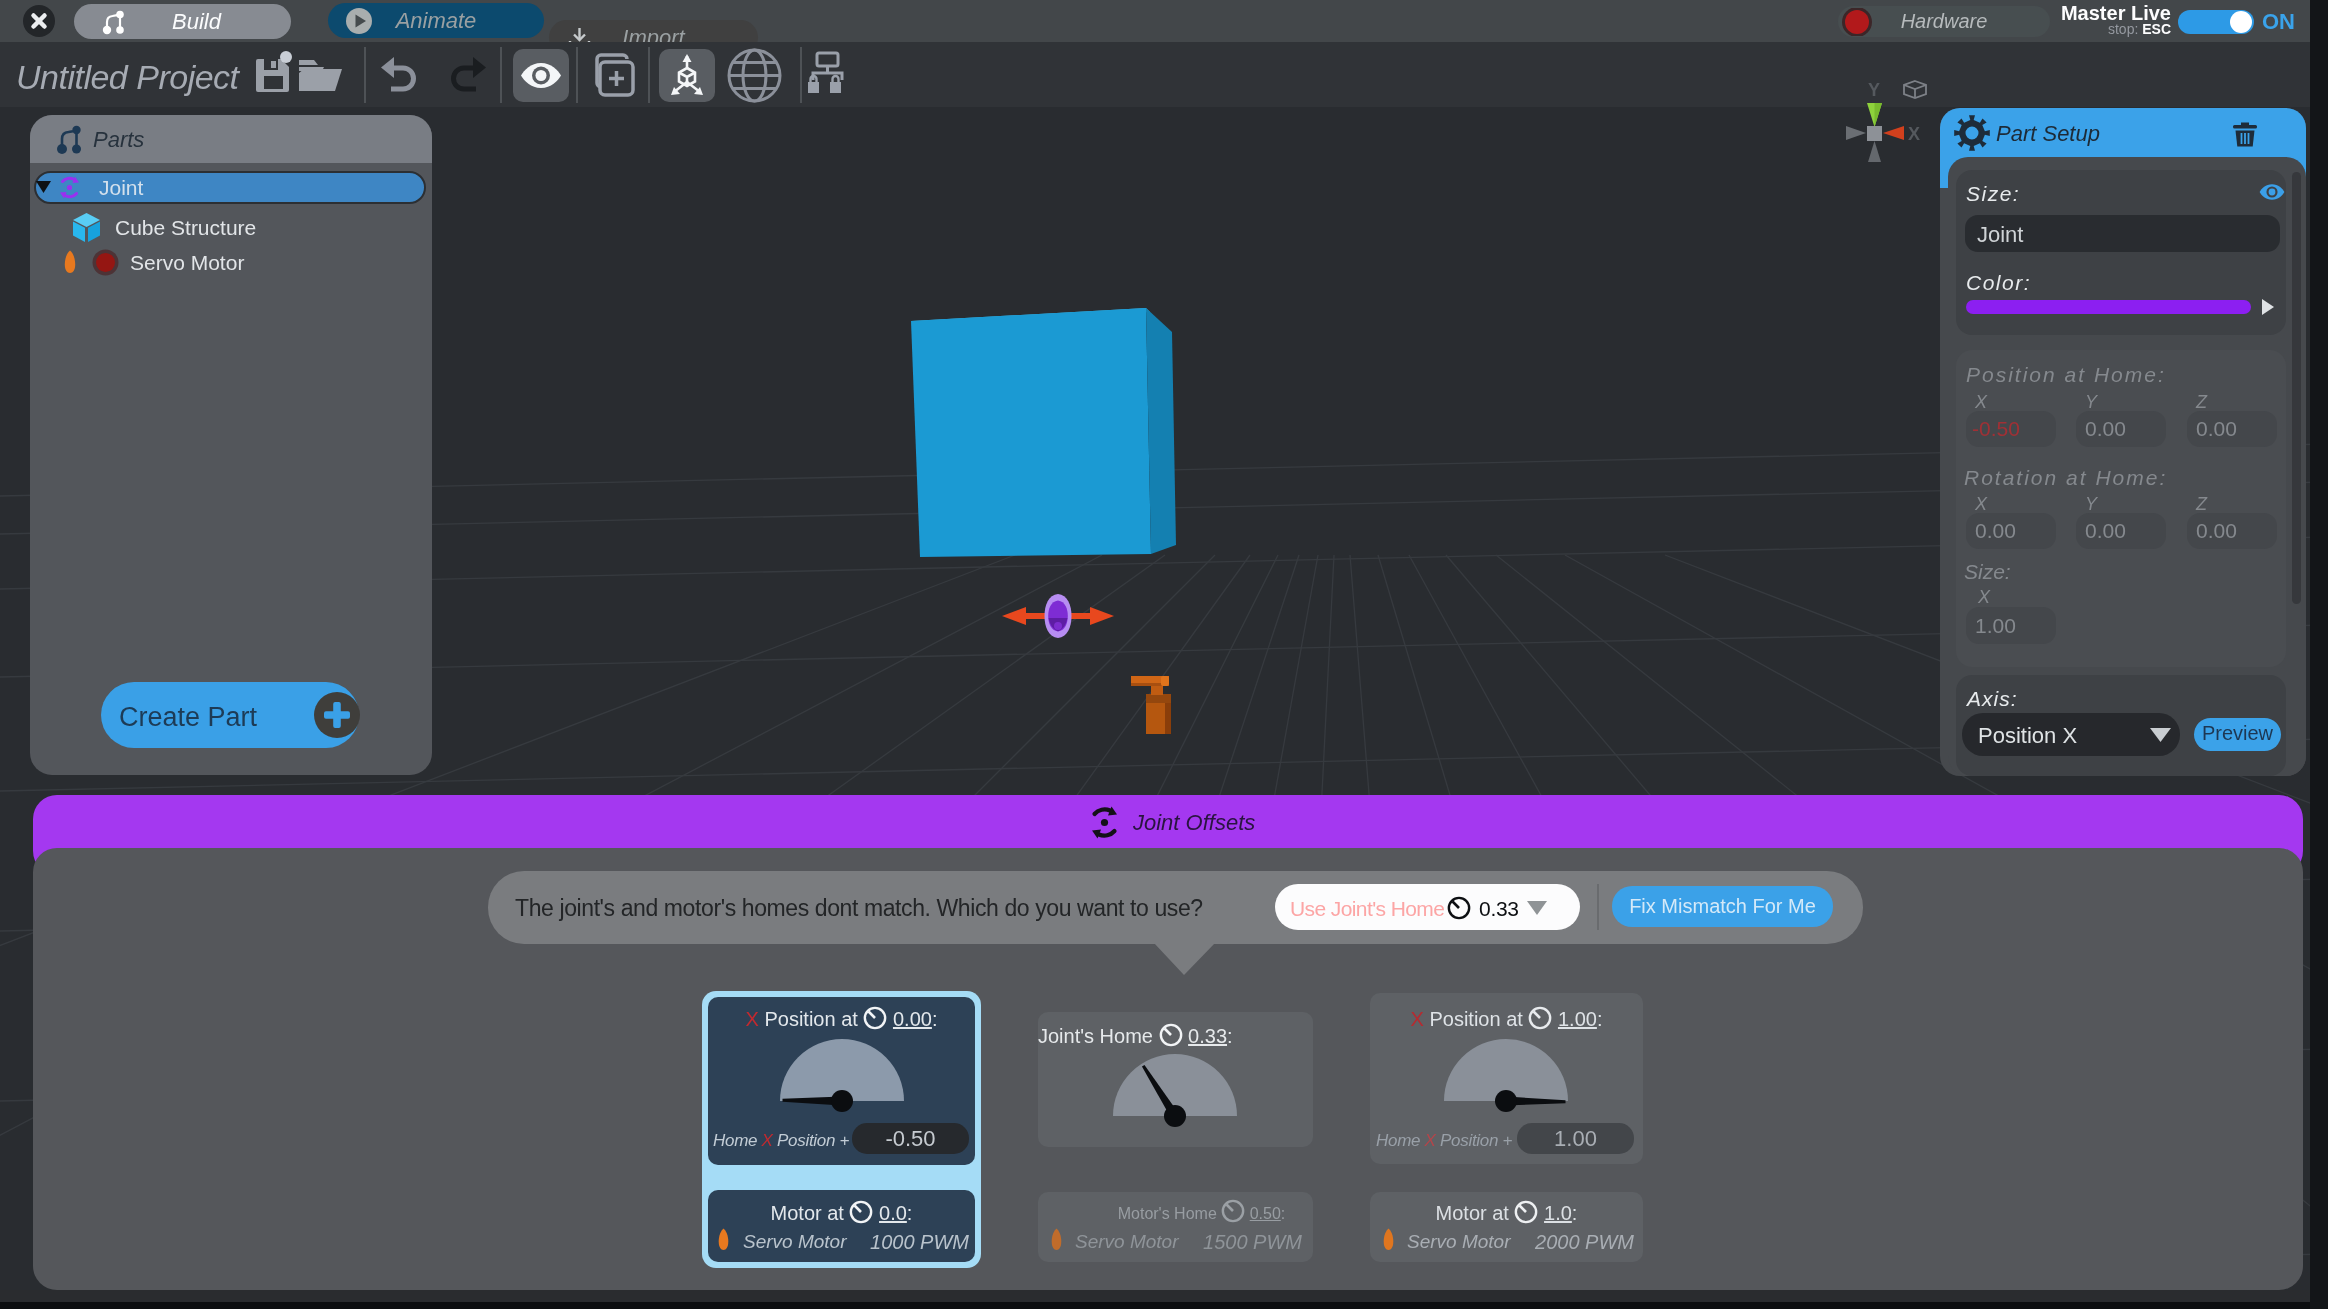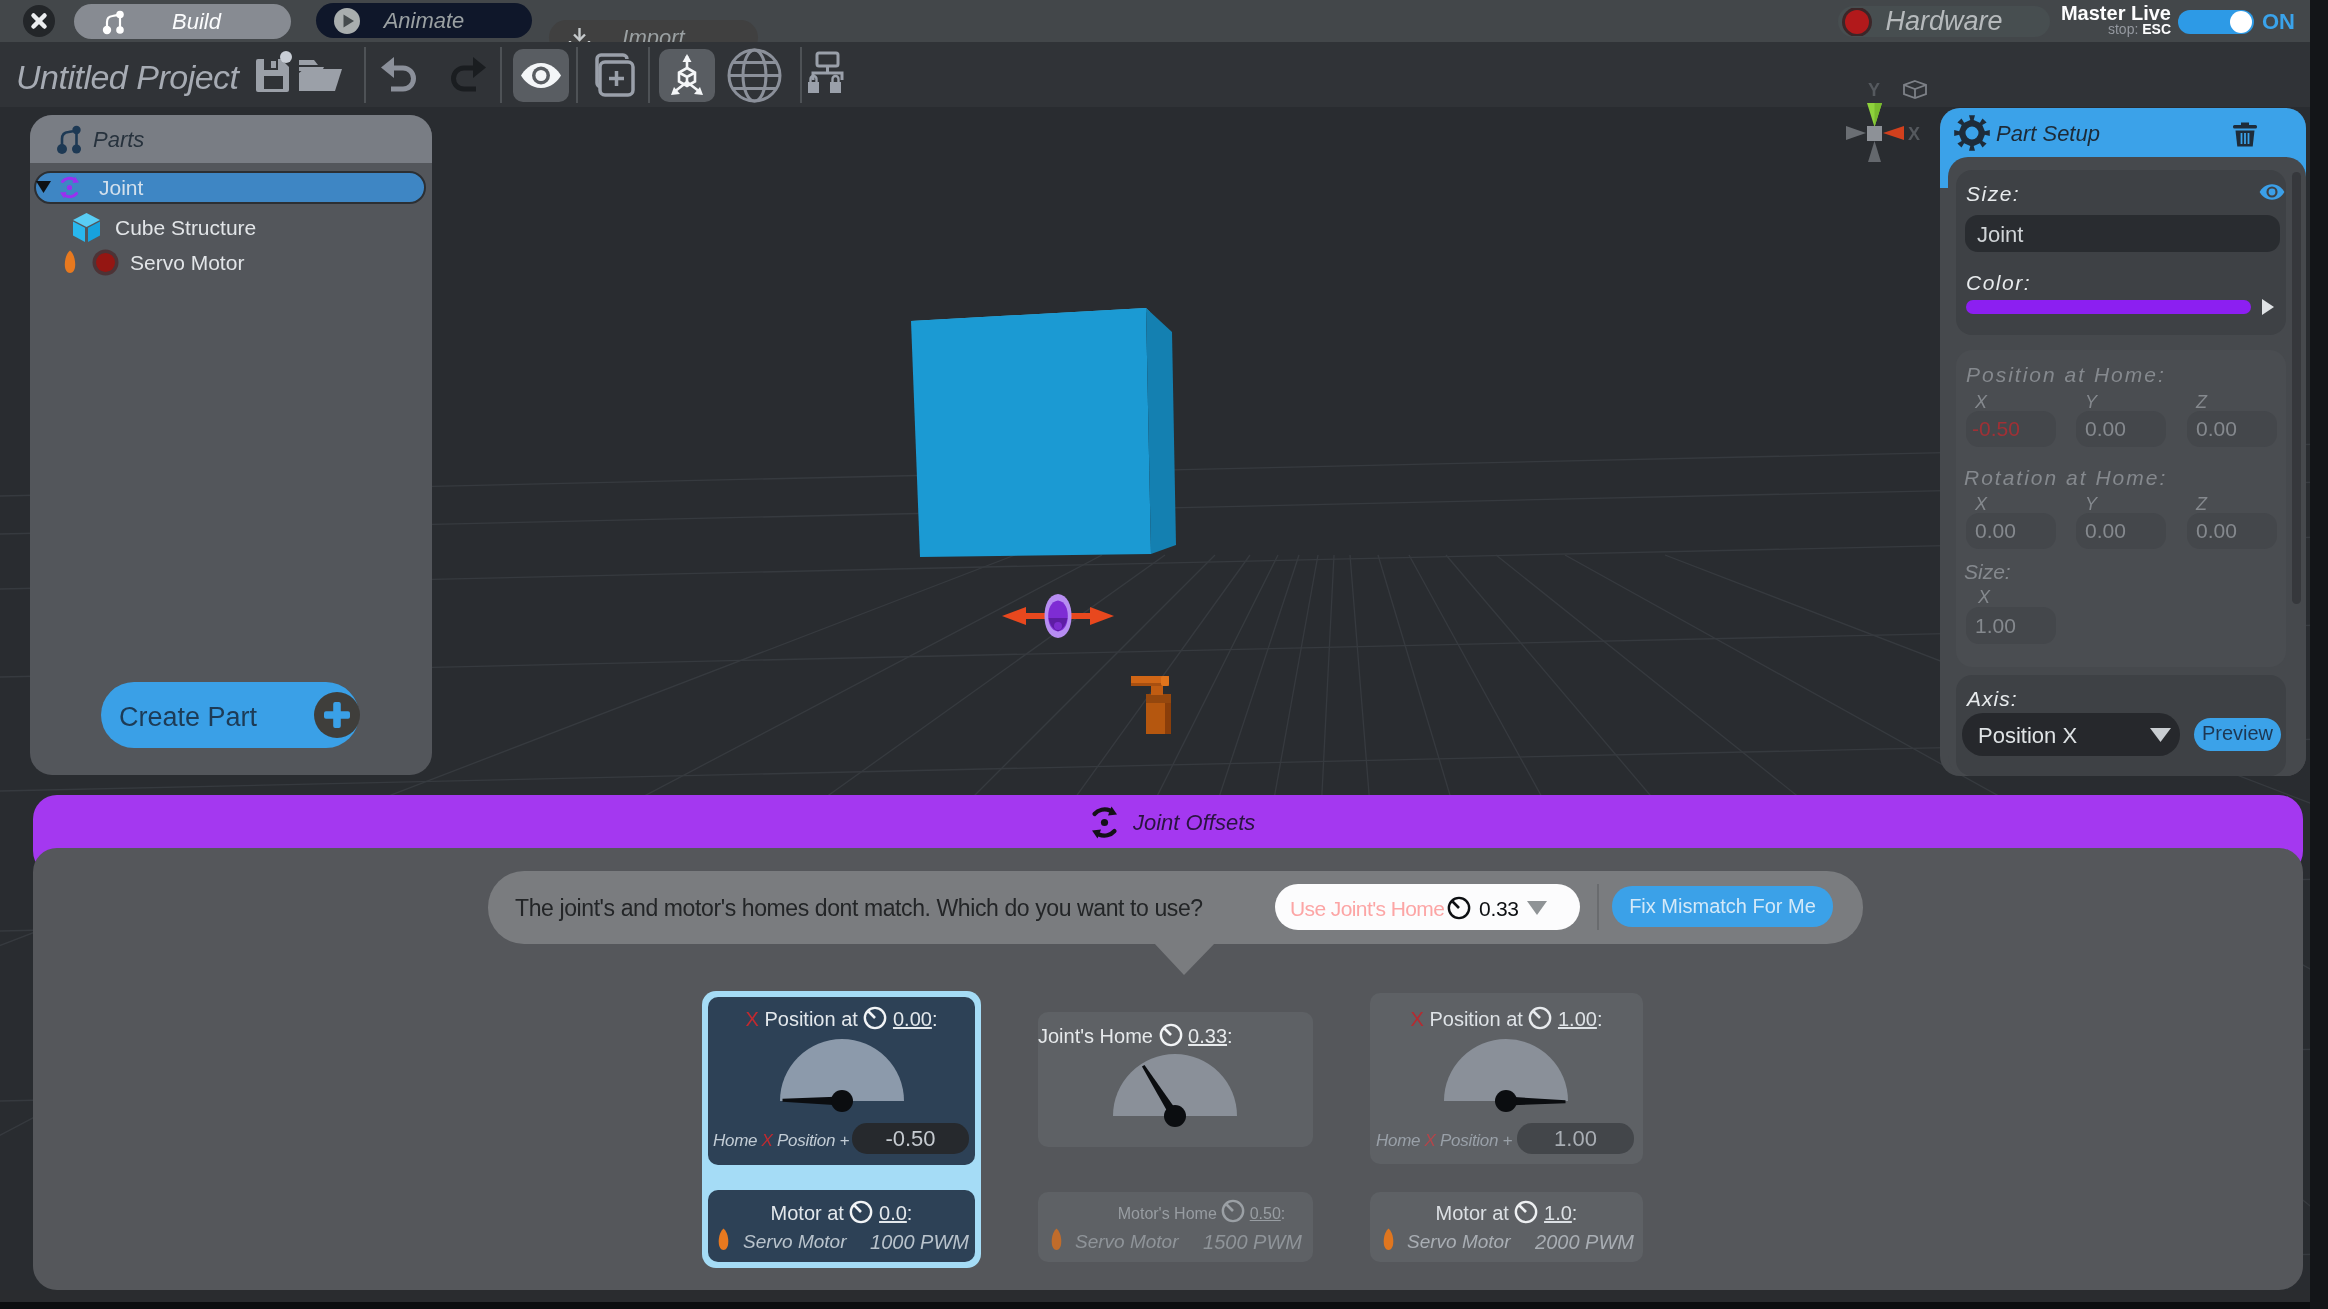--- a/index.html
+++ b/index.html
@@ -81,21 +81,21 @@
           <circle cx="20" cy="22" r="3.8"></circle>
           <circle cx="7" cy="22" r="4.2"></circle>
         </g>
         <g stroke="#fff" stroke-width="2.2" fill="none">
           <path d="M7,19 L7,14 Q7,8.5 12.5,8 L17,7.2"></path>
           <line x1="20" y1="9" x2="20" y2="19"></line>
         </g>
       </svg>
 <span class="it" style="font-size:22px;color:#fbfcfd;margin-left:28px">Build</span>
     </div>
-<div class="pill" style="left:316px;top:3px;width:216px;height:35px;background:#0f172a">
+<div class="pill" style="left:328px;top:3px;width:216px;height:35px;background:#0c4a6e">
 <svg class="abs" style="left:17px;top:3.5px" width="28" height="28">
         <circle cx="14" cy="14" r="13" fill="#a9aeae"></circle>
         <polygon points="10.5,7.5 21,14 10.5,20.5" fill="#454b4d"></polygon>
       </svg>
 <span class="it" style="font-size:22px;color:#9aa0a2">Animate</span>
     </div>
 <div class="pill" style="left:549px;top:20px;width:209px;height:35px;background:#404040">
 <svg class="abs" style="left:17px;top:4px" width="27" height="27" viewBox="0 0 27 27">
         <g stroke="#c6cacc" stroke-width="2.4" fill="none">
           <path d="M4,17 V22 H23 V17"></path>
@@ -103,21 +103,21 @@
           <polyline points="8,10.5 13.5,16 19,10.5"></polyline>
         </g>
       </svg>
 <span class="it" style="font-size:22px;color:#9aa0a2">Import</span>
     </div>
 <div class="pill" style="left:1838px;top:6px;width:212px;height:31px;background:#474e50">
 <svg class="abs" style="left:3px;top:1.5px" width="32" height="28">
         <circle cx="16" cy="14" r="15" fill="#3c2628"></circle>
         <circle cx="16" cy="14" r="12" fill="#b2191b"></circle>
       </svg>
-<span class="it" style="font-size:27px;color:#b6babc">Hardware</span>
+<span class="it" style="font-size:20px;color:#b6babc">Hardware</span>
     </div>
 <div class="abs" style="right:157px;top:4px;text-align:right">
 <div style="font-size:20px;font-weight:bold;color:#fdfdfe;line-height:18px">Master Live</div>
 <div style="font-size:14px;line-height:15px"><span style="color:#9599a0">stop: </span><span style="color:#fdfdfe;font-weight:bold">ESC</span></div>
     </div>
 <div class="abs" style="left:2178px;top:10px;width:76px;height:24px;border-radius:12px;background:#2d9ae6">
 <div class="abs" style="left:52px;top:1px;width:22px;height:22px;border-radius:50%;background:#fff"></div>
     </div>
 <div class="abs" style="left:2262px;top:9px;font-size:22px;font-weight:bold;color:#3aa3eb">ON</div>
 

